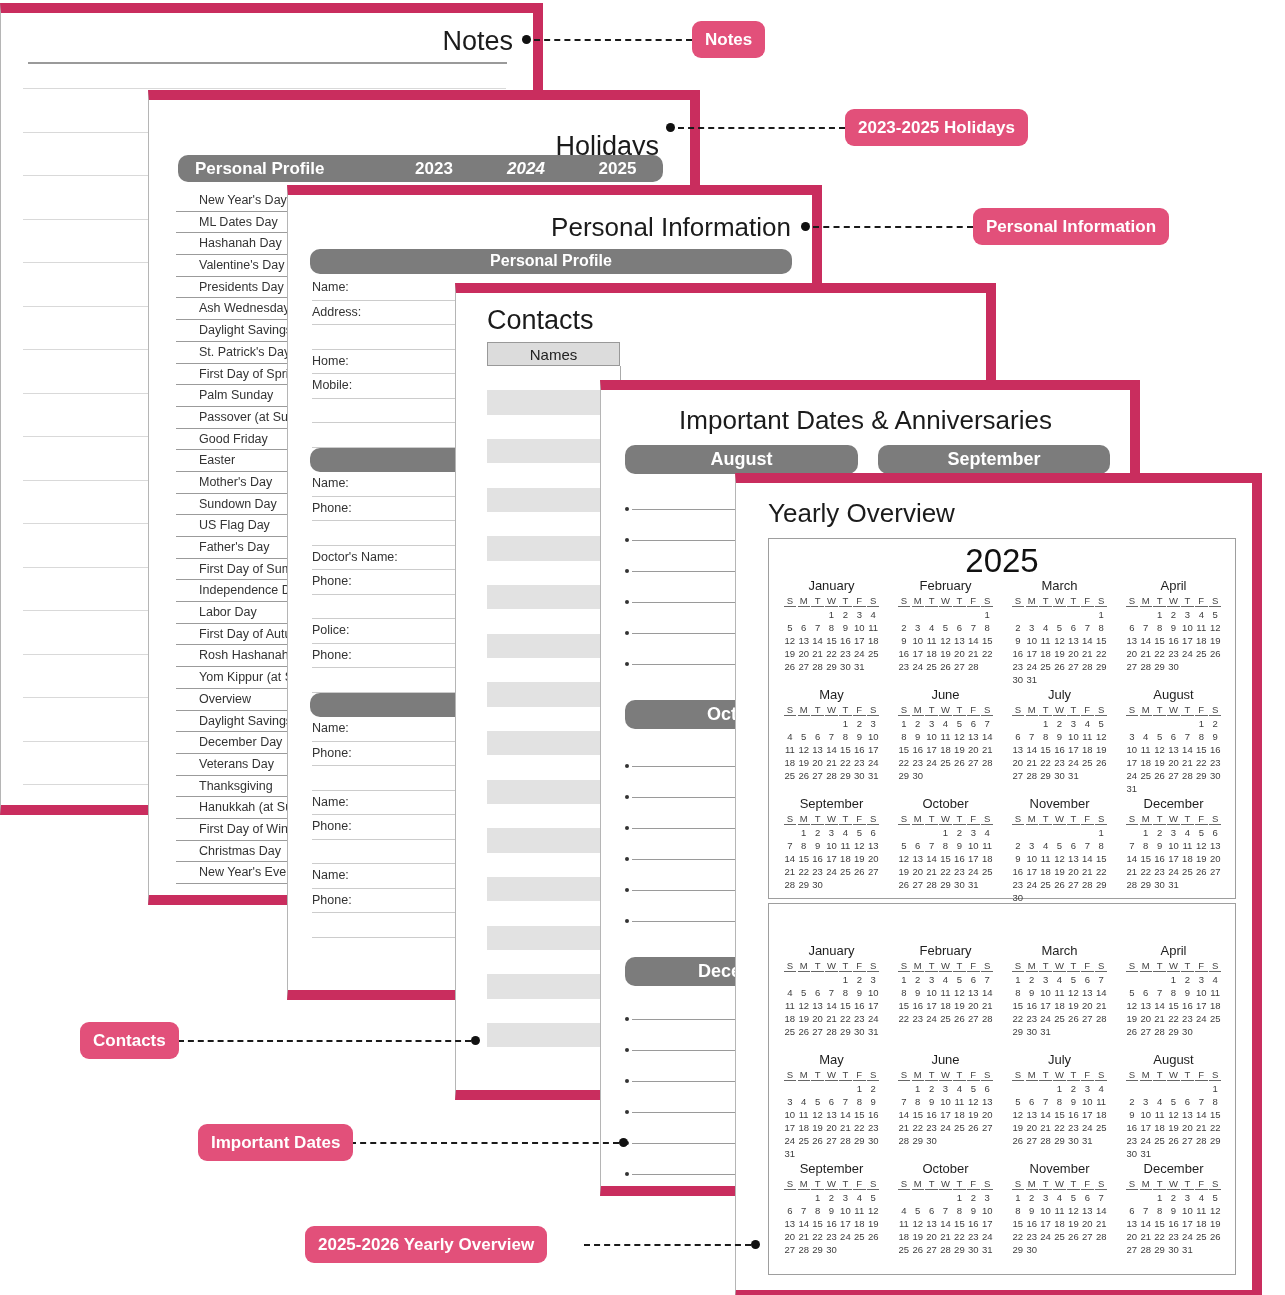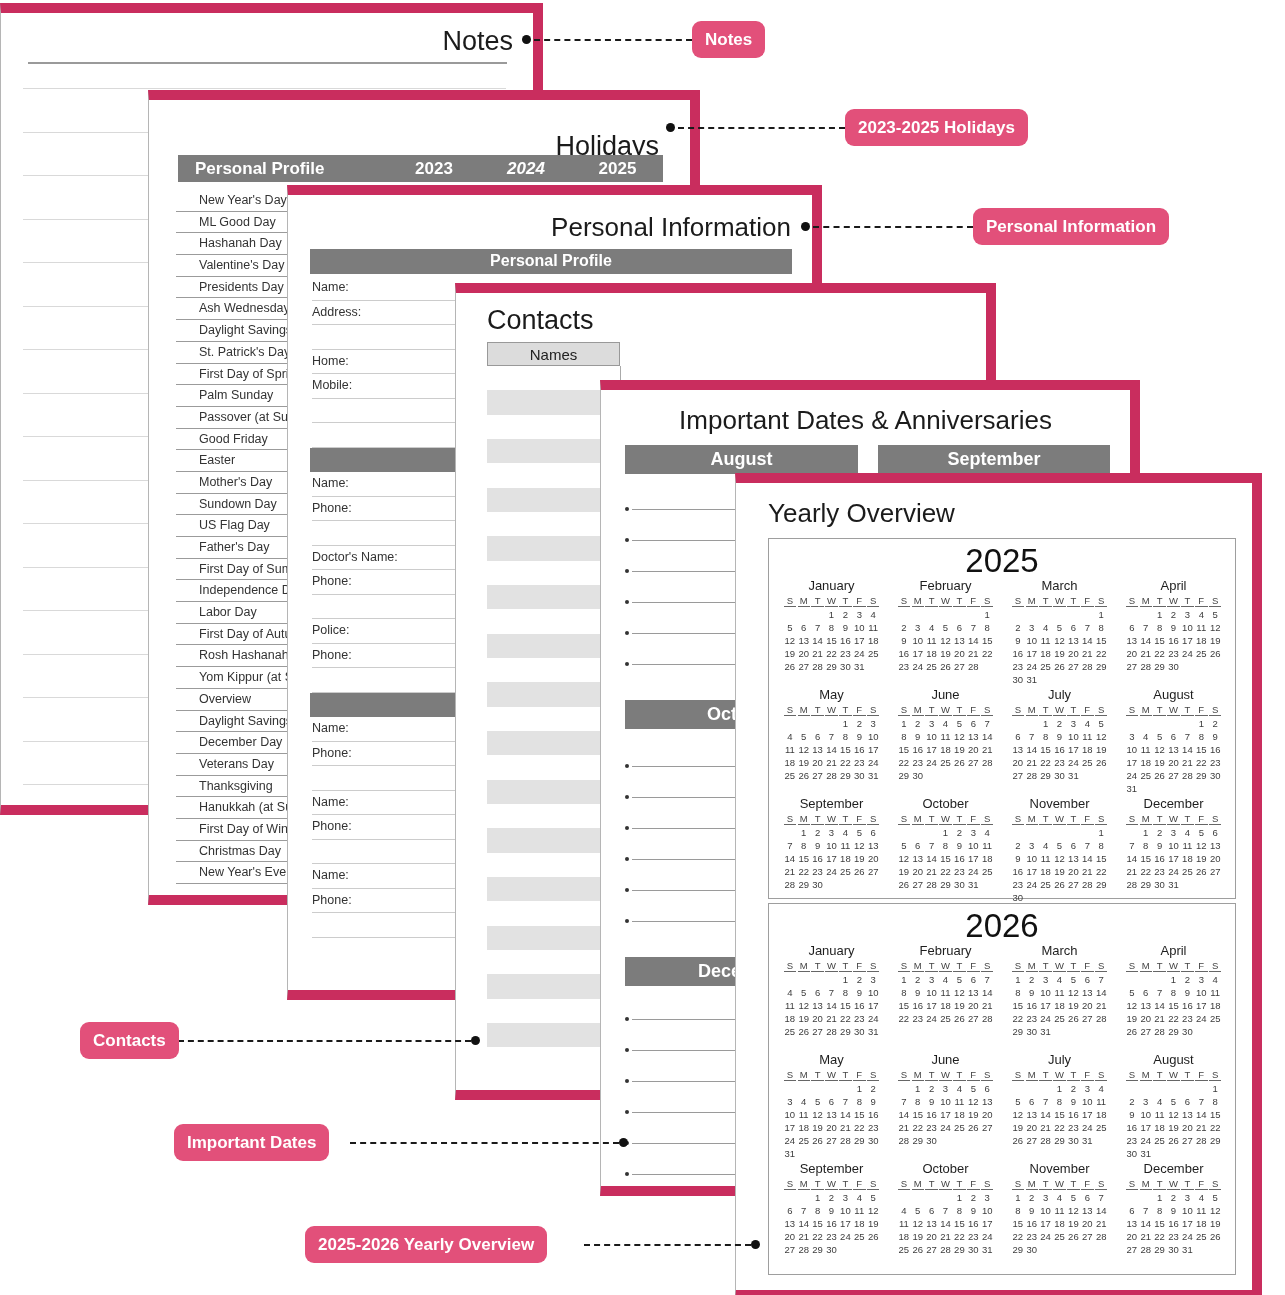--- a/index.html
+++ b/index.html
@@ -13,21 +13,21 @@
     font-family:"Liberation Sans", sans-serif;
   }
   .page{
     position:absolute;background:#fff;box-sizing:border-box;
     border:10px solid var(--pink);border-left:1px solid #b5b5b5;
     overflow:hidden;
   }
   .page-title{position:absolute;font-size:27px;color:#1b1b1b;white-space:nowrap;}
   .gbar{
     position:absolute;background:var(--bargray);color:#fff;font-weight:bold;
-    display:flex;align-items:center;box-sizing:border-box;
+    display:flex;align-items:center;box-sizing:border-box;border-radius:10px;
   }
   .callout{
     position:absolute;background:var(--labelpink);color:#fff;font-weight:bold;
     font-size:17px;line-height:21px;padding:8px 13px;border-radius:9px;
     white-space:nowrap;z-index:30;
   }
   .dash{position:absolute;border-top:2px dashed #1a1a1a;z-index:29;height:0;}
   .cdot{position:absolute;width:9px;height:9px;border-radius:50%;background:#111;z-index:29;}
   .ruled{position:absolute;height:0;border-top:1px solid #d9d9d9;}
   .hrow{
@@ -87,21 +87,21 @@
 <div class="page" style="left:148px;top:90px;width:552px;height:815px;z-index:2;">
   <div class="page-title" style="right:31px;top:31px;">Holidays</div>
   <div class="gbar" style="left:29px;top:55px;width:485px;height:27px;font-size:17px;">
     <span style="padding-left:17px;flex:0 0 210px;box-sizing:border-box;">Personal Profile</span>
     <span style="flex:0 0 92px;text-align:center;">2023</span>
     <span style="flex:0 0 92px;text-align:center;font-style:italic;">2024</span>
     <span style="flex:0 0 91px;text-align:center;">2025</span>
   </div>
   <div id="holiday-list" style="position:absolute;left:27px;top:90px;width:113px;">
       <div class="hrow">New Year's Day</div>
-      <div class="hrow">ML Good Day</div>
+      <div class="hrow">ML Dates Day</div>
       <div class="hrow">Hashanah Day</div>
       <div class="hrow">Valentine's Day</div>
       <div class="hrow">Presidents Day</div>
       <div class="hrow">Ash Wednesday</div>
       <div class="hrow">Daylight Savings</div>
       <div class="hrow">St. Patrick's Day</div>
       <div class="hrow">First Day of Spring</div>
       <div class="hrow">Palm Sunday</div>
       <div class="hrow">Passover (at Sundown)</div>
       <div class="hrow">Good Friday</div>
@@ -348,21 +348,20 @@
           <div class="wrow"><span class="wd">S</span><span class="wd">M</span><span class="wd">T</span><span class="wd">W</span><span class="wd">T</span><span class="wd">F</span><span class="wd">S</span></div>
           <div class="weekrow"><span class="dc"></span><span class="dc">1</span><span class="dc">2</span><span class="dc">3</span><span class="dc">4</span><span class="dc">5</span><span class="dc">6</span></div>
           <div class="weekrow"><span class="dc">7</span><span class="dc">8</span><span class="dc">9</span><span class="dc">10</span><span class="dc">11</span><span class="dc">12</span><span class="dc">13</span></div>
           <div class="weekrow"><span class="dc">14</span><span class="dc">15</span><span class="dc">16</span><span class="dc">17</span><span class="dc">18</span><span class="dc">19</span><span class="dc">20</span></div>
           <div class="weekrow"><span class="dc">21</span><span class="dc">22</span><span class="dc">23</span><span class="dc">24</span><span class="dc">25</span><span class="dc">26</span><span class="dc">27</span></div>
           <div class="weekrow"><span class="dc">28</span><span class="dc">29</span><span class="dc">30</span><span class="dc">31</span><span class="dc"></span><span class="dc"></span><span class="dc"></span></div>
         </div>
       </div>
   </div>
   <div class="calbox" style="left:32px;top:420px;width:468px;height:372px;">
-    <div class="calyear">2026</div>
     <div class="calgrid" id="grid-y1">
         <div class="mon">
           <div class="monname">January</div>
           <div class="wrow"><span class="wd">S</span><span class="wd">M</span><span class="wd">T</span><span class="wd">W</span><span class="wd">T</span><span class="wd">F</span><span class="wd">S</span></div>
           <div class="weekrow"><span class="dc"></span><span class="dc"></span><span class="dc"></span><span class="dc"></span><span class="dc">1</span><span class="dc">2</span><span class="dc">3</span></div>
           <div class="weekrow"><span class="dc">4</span><span class="dc">5</span><span class="dc">6</span><span class="dc">7</span><span class="dc">8</span><span class="dc">9</span><span class="dc">10</span></div>
           <div class="weekrow"><span class="dc">11</span><span class="dc">12</span><span class="dc">13</span><span class="dc">14</span><span class="dc">15</span><span class="dc">16</span><span class="dc">17</span></div>
           <div class="weekrow"><span class="dc">18</span><span class="dc">19</span><span class="dc">20</span><span class="dc">21</span><span class="dc">22</span><span class="dc">23</span><span class="dc">24</span></div>
           <div class="weekrow"><span class="dc">25</span><span class="dc">26</span><span class="dc">27</span><span class="dc">28</span><span class="dc">29</span><span class="dc">30</span><span class="dc">31</span></div>
         </div>
@@ -479,19 +478,19 @@
 <div class="callout" style="left:845px;top:109px;">2023-2025 Holidays</div>
 
 <div class="cdot" style="left:801px;top:222px;"></div>
 <div class="dash" style="left:813px;top:226px;width:160px;"></div>
 <div class="callout" style="left:973px;top:208px;">Personal Information</div>
 
 <div class="callout" style="left:80px;top:1022px;">Contacts</div>
 <div class="dash" style="left:178px;top:1040px;width:293px;"></div>
 <div class="cdot" style="left:471px;top:1036px;"></div>
 
-<div class="callout" style="left:174px;top:1124px;">Important Dates</div>
+<div class="callout" style="left:198px;top:1124px;">Important Dates</div>
 <div class="dash" style="left:350px;top:1142px;width:269px;"></div>
 <div class="cdot" style="left:619px;top:1138px;"></div>
 
 <div class="callout" style="left:305px;top:1226px;">2025-2026 Yearly Overview</div>
 <div class="dash" style="left:584px;top:1244px;width:167px;"></div>
 <div class="cdot" style="left:751px;top:1240px;"></div>
 
 </body></html>

